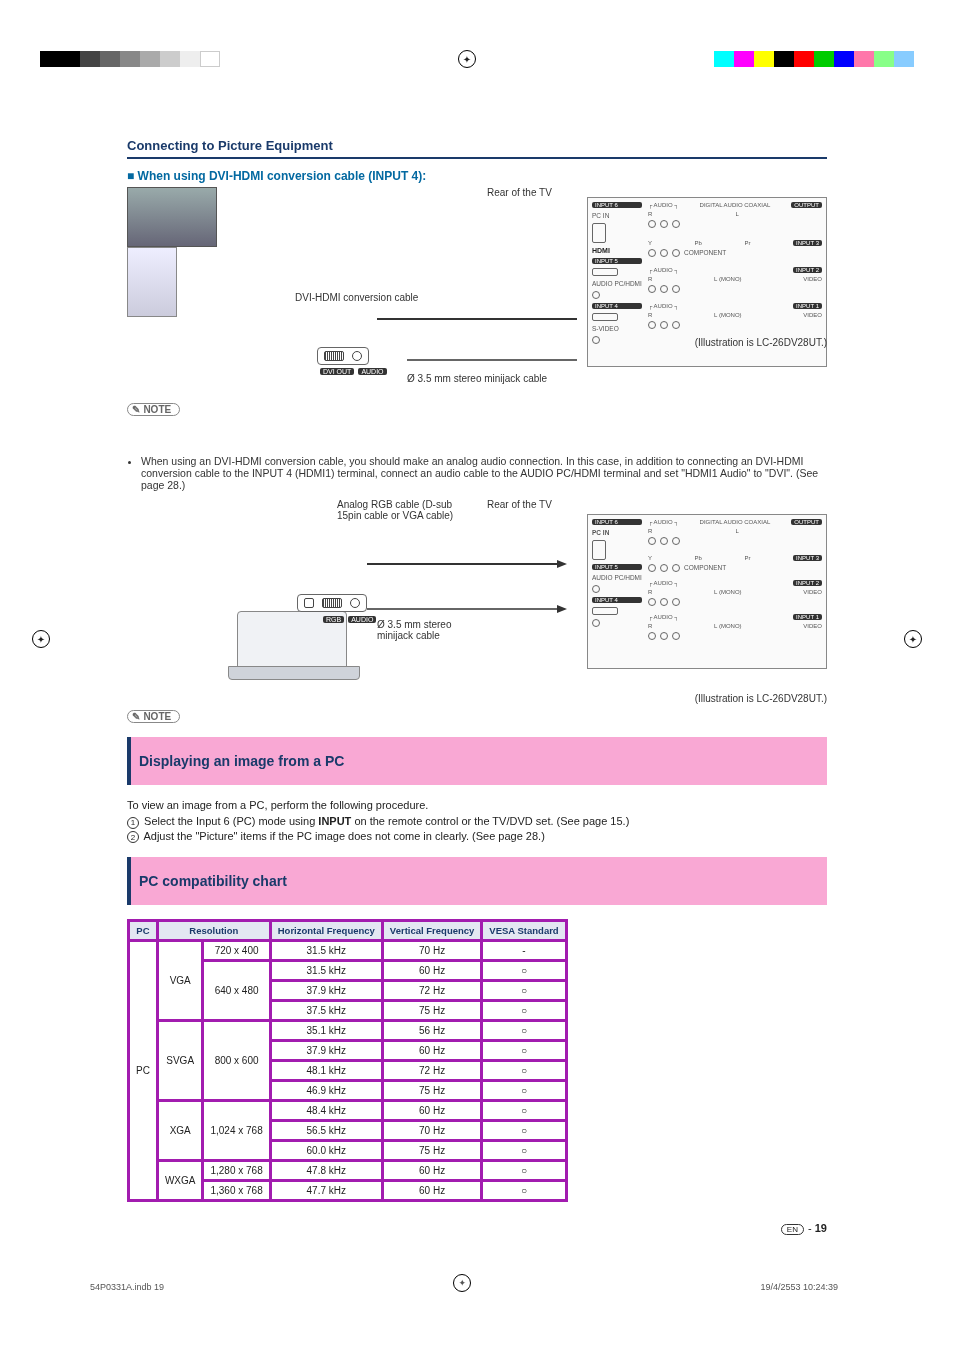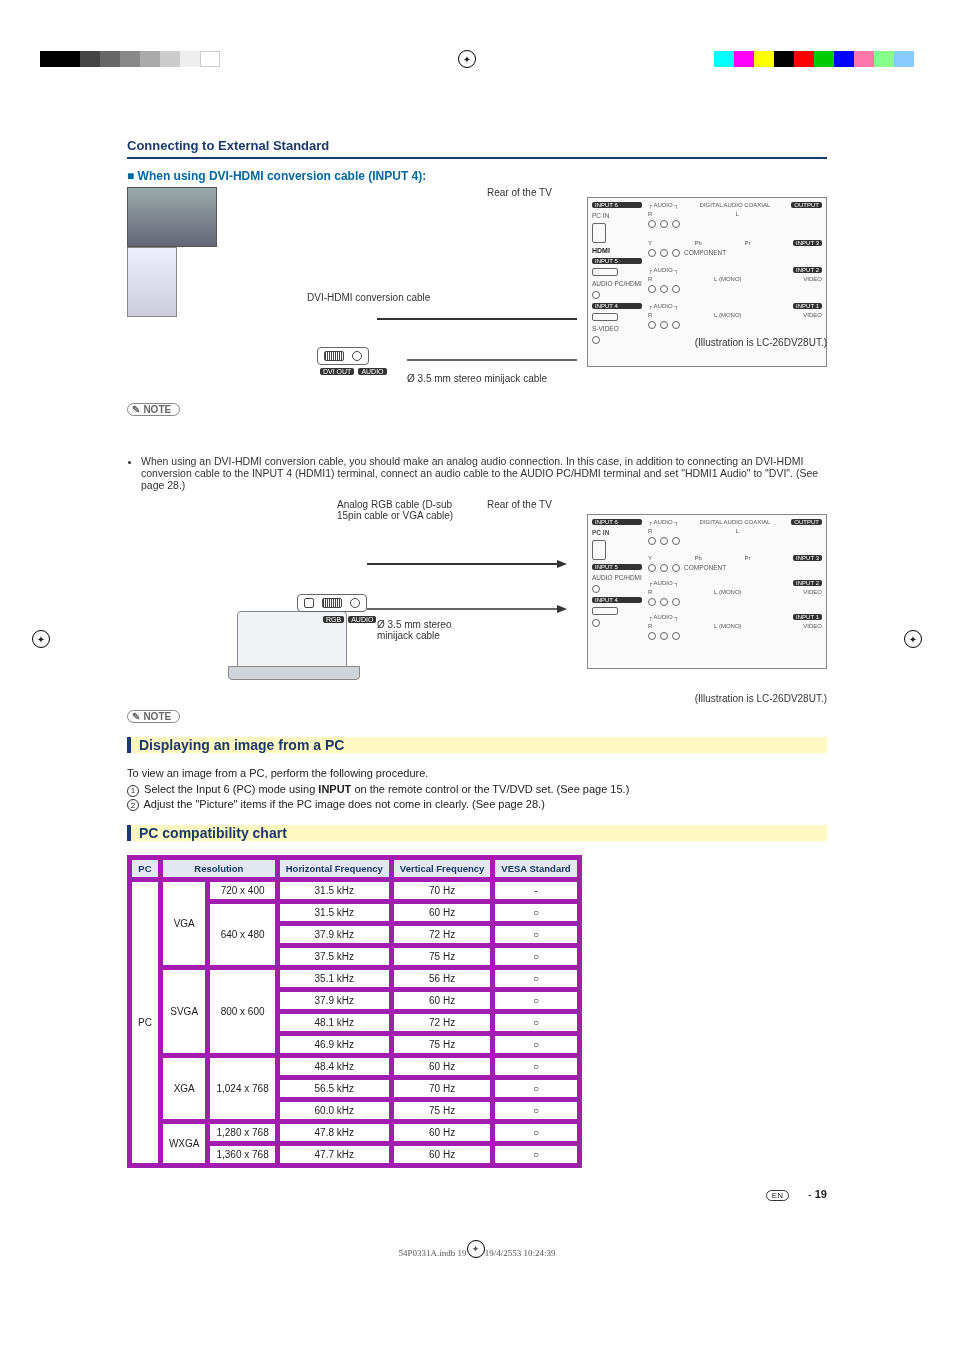--- a/index.html
+++ b/index.html
@@ -95,65 +95,64 @@
     padding: 0 8px 0 4px;
     color: #666; font-size: 10px; font-weight: bold;
     background: #fff;
     margin-top: 6px;
   }
   .note-badge .pen { margin-right: 3px; }
   ul.note-list { margin: 2px 0 8px 14px; padding: 0; }
   ul.note-list li { font-size: 10.5px; color: #333; margin-left: 0; list-style: disc; margin-top: 39px; }
 
   .section-bar {
-    background: #fef9c3;
+    background: #f9a8d4;
     border-left: 4px solid #1a3a6a;
-    padding: 0 8px;
+    padding: 16px 8px;
     font-size: 14px;
     font-weight: bold;
     color: #1a3a6a;
     margin: 14px 0 14px 0;
   }
   .body-text { font-size: 11px; margin: 4px 0; }
   .step { font-size: 11px; margin: 1px 0; }
   .circ-num {
     display: inline-flex; width: 12px; height: 12px; border: 1px solid #333;
     border-radius: 50%; align-items: center; justify-content: center;
     font-size: 8px; margin-right: 2px;
   }
 
   table.compat {
     border-collapse: collapse;
     font-size: 10px;
     margin-top: 4px;
   }
   table.compat th, table.compat td {
-    border: 5px solid #a21caf;
+    border: 3px solid #a21caf;
     padding: 3px 6px;
     text-align: center;
     vertical-align: middle;
   }
   table.compat th {
     background: #e3e7f2;
     color: #1a3a6a;
     font-weight: bold;
     font-size: 9.5px;
   }
 
   .page-footer {
     display: flex;
-    justify-content: center;
+    justify-content: space-between;
     align-items: flex-end;
-    margin: 40px 90px 30px 90px;
+    margin: 40px 116px 30px 90px;
     font-size: 9px;
     color: #555;
-    font-family: Liberation Serif, serif;
   }
   .page-footer .mid { width:18px;height:18px;border:1px solid #000;border-radius:50%;display:flex;align-items:center;justify-content:center; }
-  .en-badge { border:1px solid #333; border-radius:8px; padding:0 5px; font-size:8px; margin-right:16px;}
+  .en-badge { border:1px solid #333; border-radius:8px; padding:0 5px; font-size:8px; margin-right:1px;}
 
   
   .laptop {
     position:absolute; left:110px; top:112px; width:110px; height:58px;
     border:1px solid #888; border-radius:4px 4px 0 0; background:#f0f2f5;
   }
   .laptop::after{
     content:""; position:absolute; left:-10px; bottom:-12px; width:130px; height:12px;
     background:#cfd3da; border:1px solid #888; border-radius:0 0 4px 4px;
   }
@@ -193,39 +192,39 @@
     <div class="sw" style="background:#00f"></div>
       <div class="sw" style="background:#f7a"></div>
     <div class="sw" style="background:#8f8"></div>
       <div class="sw" style="background:#8cf"></div>
   </div>
 </div>
 <div class="side-reg left">✦</div>
 <div class="side-reg right">✦</div>
 
 <div class="page">
-  <div class="page-title">Connecting to External Standard</div>
+  <div class="page-title">Connecting to Picture Equipment</div>
 
   
   <div class="sub-heading">■ When using DVI-HDMI conversion cable (INPUT 4):</div>
 
   <div class="diagram" style="height:210px;">
     <div class="cable-lbl" style="left:360px;top:0;">Rear of the TV</div>
     <div class="pc-monitor"></div>
     <div class="pc-tower"></div>
 
     <div class="connector-card" style="left:190px;top:160px;">
       <span class="dsub"></span>
       <span class="tiny-port"></span>
     </div>
     <div style="position:absolute;left:193px;top:181px;display:flex;gap:4px;">
       <span class="port-lbl">DVI OUT</span>
       <span class="port-lbl">AUDIO</span>
     </div>
-    <div class="cable-lbl" style="left:180px;top:105px;">DVI-HDMI conversion cable</div>
+    <div class="cable-lbl" style="left:168px;top:105px;">DVI-HDMI conversion cable</div>
     <div class="cable-lbl" style="left:280px;top:186px;">Ø 3.5 mm stereo minijack cable</div>
 
     <svg style="position:absolute;left:250px;top:118px;width:210px;height:70px">
       <line x1="0" y1="14" x2="200" y2="14" stroke="#333" stroke-width="2"></line>
       <line x1="30" y1="55" x2="200" y2="55" stroke="#333" stroke-width="1.5"></line>
     </svg>
 
     <div class="tv-panel">
       <div style="display:flex;gap:6px;height:100%;">
         <div class="col-l">

